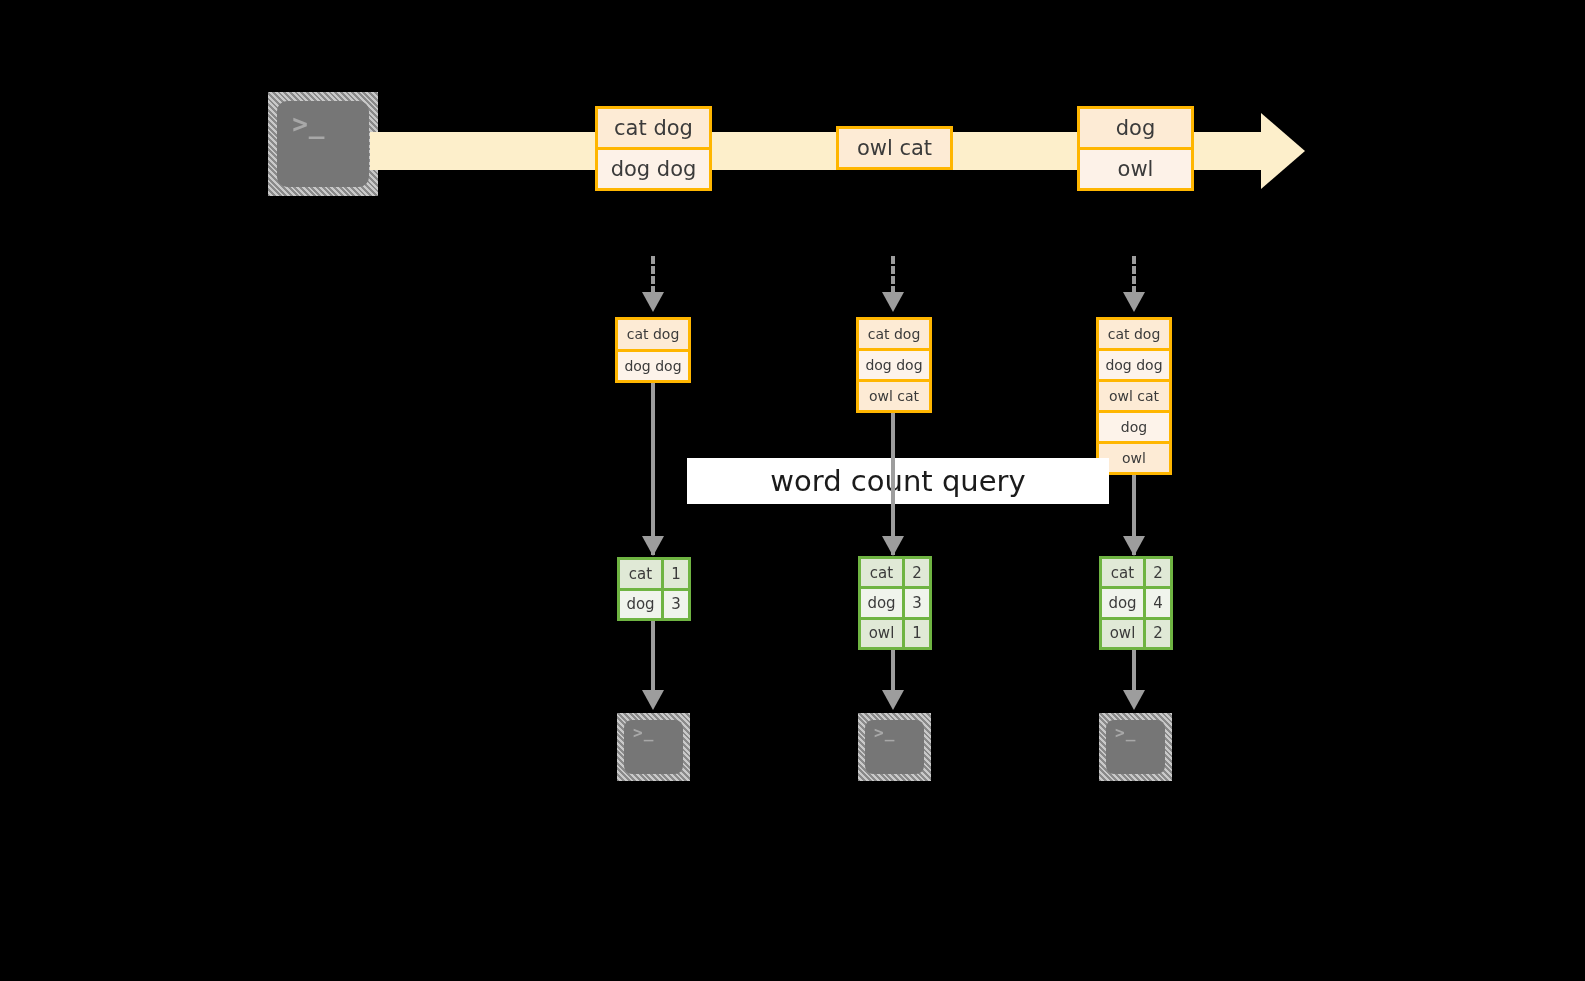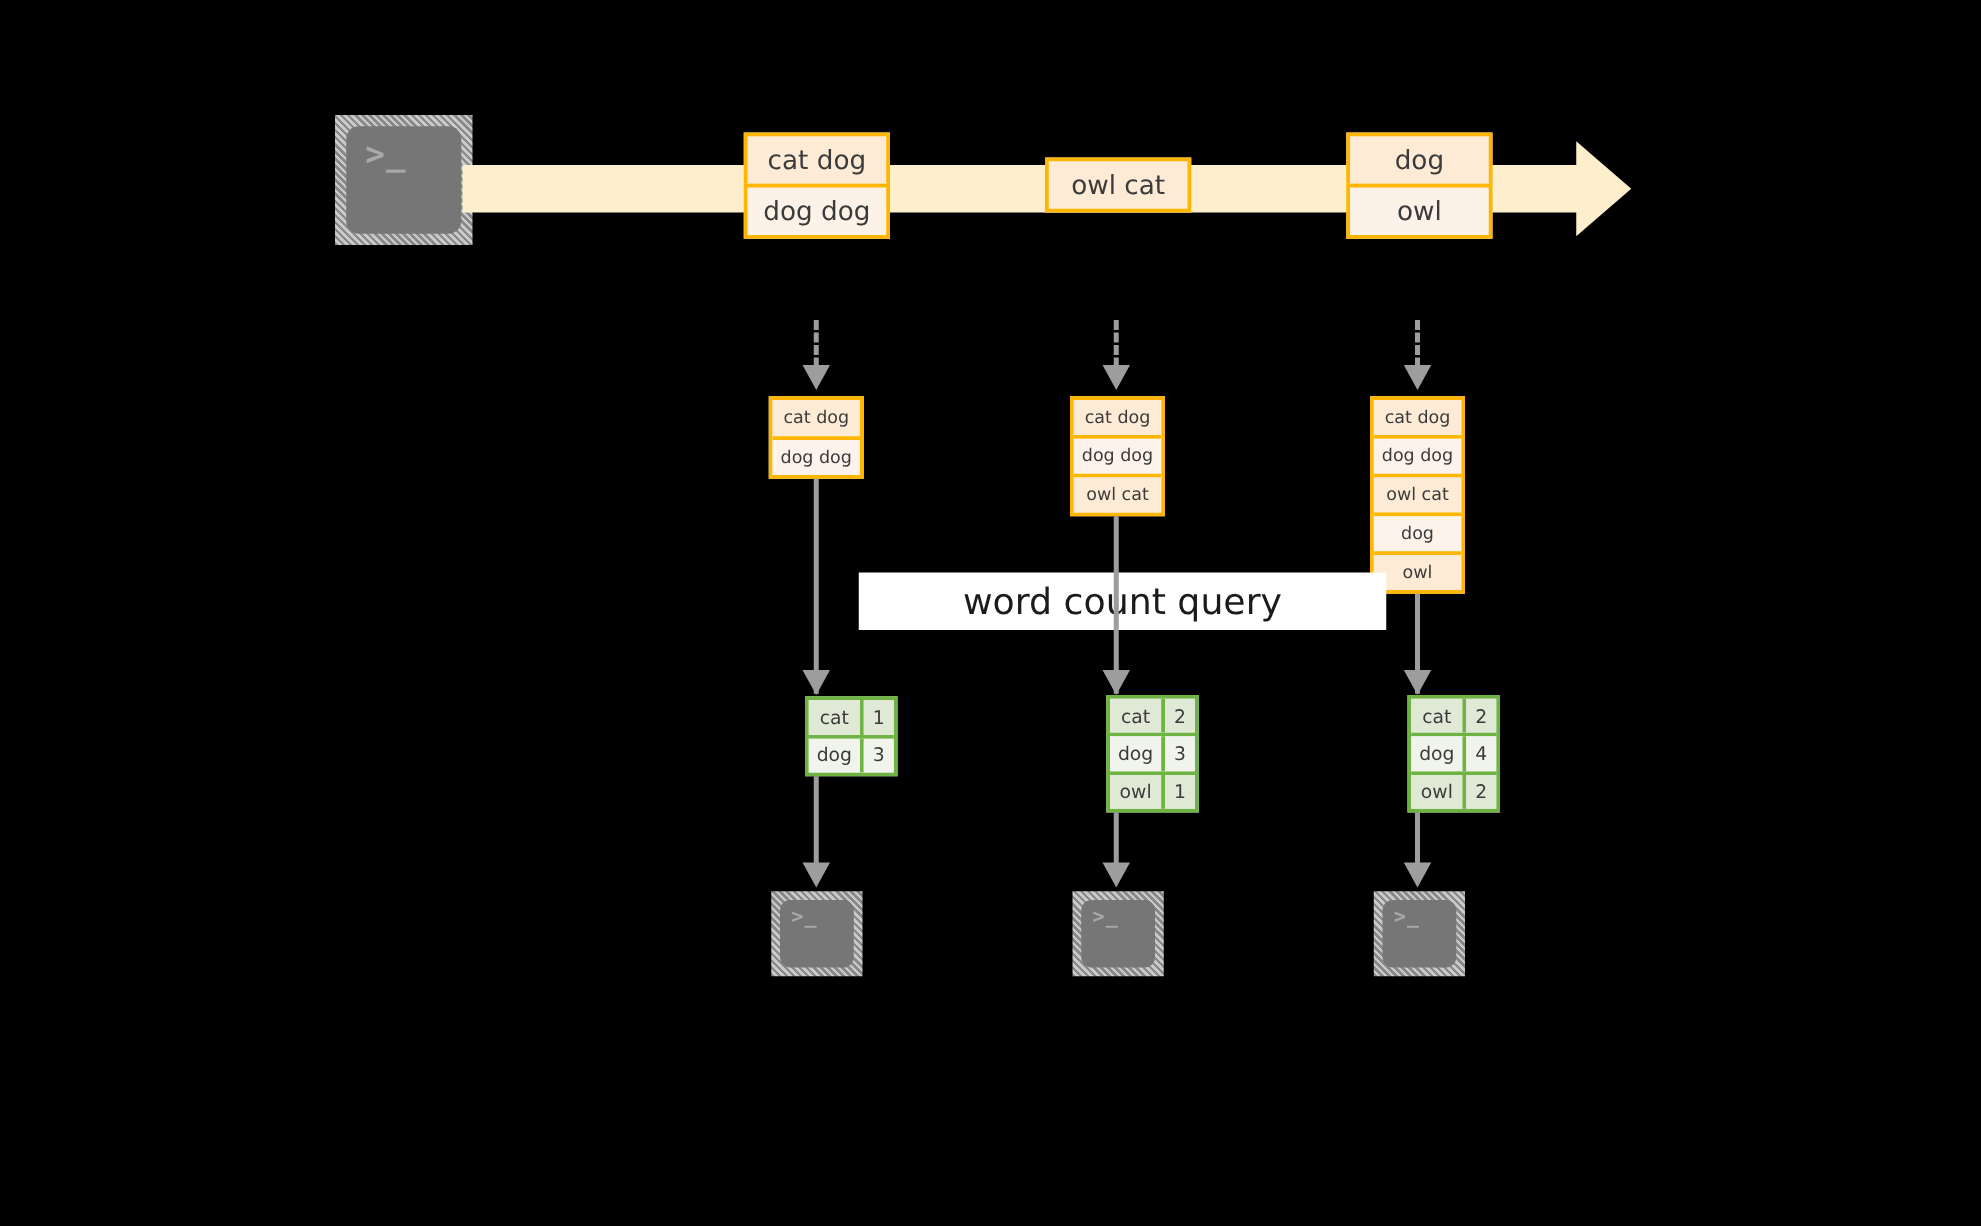--- a/index.html
+++ b/index.html
@@ -99,21 +99,20 @@
   .stack .cell.alt { background: #FDF3EA; }
 
   
   .table {
     position: absolute;
     box-sizing: border-box;
     border: 3px solid #6FB442;
     display: flex;
     flex-direction: column;
     background: #E4EDDB;
-    margin-left: 27px;
   }
   .table .row {
     flex: 1 1 0;
     display: flex;
     box-sizing: border-box;
     border-bottom: 3px solid #6FB442;
   }
   .table .row:last-child { border-bottom: none; }
   .table .row .k,
   .table .row .v {

